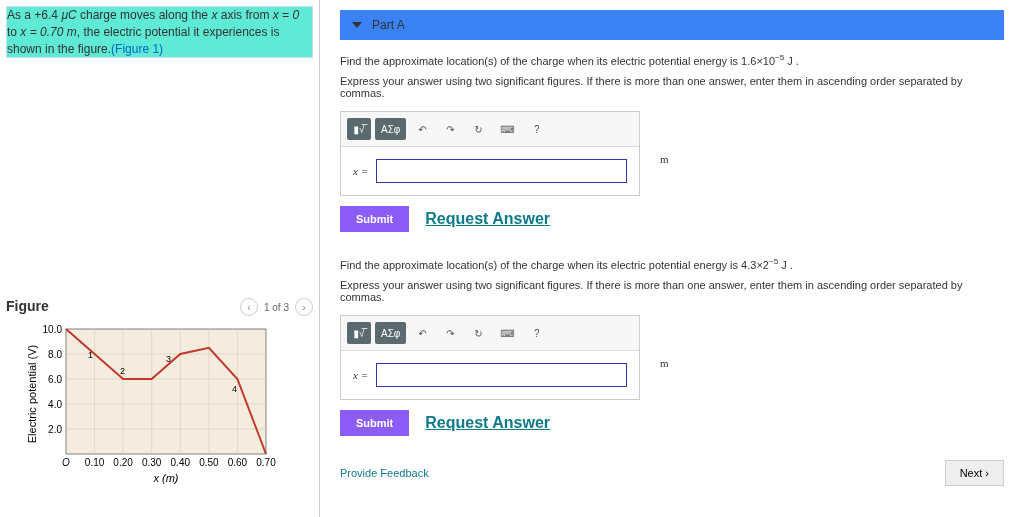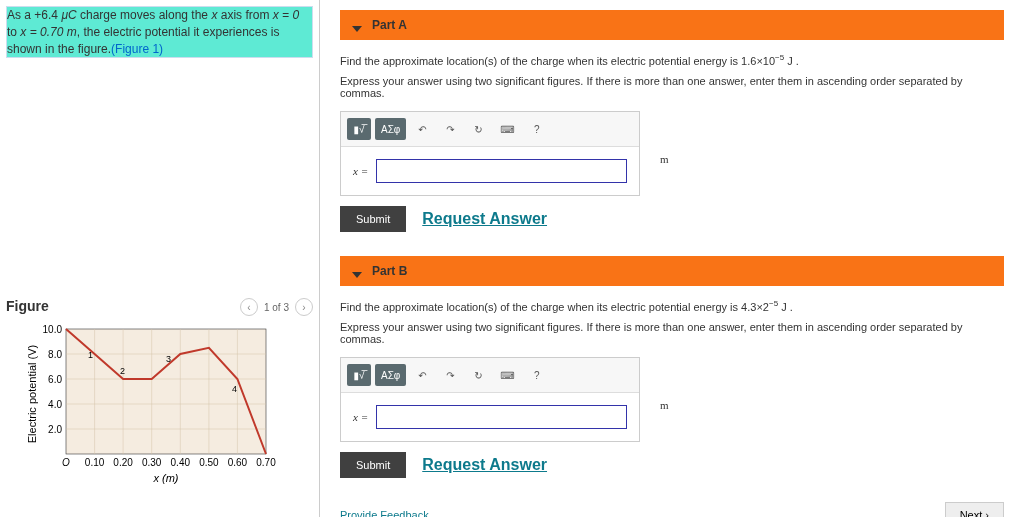--- a/index.html
+++ b/index.html
@@ -8,35 +8,35 @@
 .left{width:320px;padding:6px;border-right:1px solid #ccc}
 .right{flex:1;padding:10px 20px;overflow-y:auto}
 .prompt{background:#5eead4;border:1px solid #cde;font-size:12px;color:#333;line-height:1.4}
 .fig-link{color:#0066cc}
 .figure-section{margin-top:240px}
 .fig-hdr{display:flex;justify-content:space-between;align-items:flex-start;margin-bottom:8px}
 .fig-title{font-size:14px;font-weight:bold}
 .fig-nav{display:flex;align-items:center;gap:6px;font-size:10px;color:#666}
 .nav-btn{width:18px;height:18px;border:1px solid #ccc;border-radius:50%;display:flex;align-items:center;justify-content:center;background:#fff;color:#888;font-size:10px}
 .graph{margin-left:20px}
-.part-hdr{background:#f97316;padding:8px 12px;font-size:12px;font-weight:bold;display:flex;align-items:flex-end;gap:10px;margin-bottom:12px}
+.part-hdr{background:#3b82f6;padding:8px 12px;font-size:12px;font-weight:normal;display:flex;align-items:center;gap:10px;margin-bottom:12px}
 .caret{display:inline-block;width:0;height:0;border-left:5px solid transparent;border-right:5px solid transparent;border-top:6px solid #333}
 .q-text{font-size:11px;color:#333;margin-bottom:6px;line-height:1.5}
 .q-instr{font-size:11px;font-weight:normal;margin-bottom:12px}
 .ans-box{border:1px solid #ccc;background:#fff;width:300px;padding:0;margin-bottom:10px;display:inline-block}
 .toolbar{background:#f7f7f7;border-bottom:1px solid #ddd;padding:6px;display:flex;gap:4px;align-items:center}
 .tool-btn{background:#5a6a6f;color:#fff;border:none;padding:4px 6px;font-size:10px;border-radius:2px;min-width:24px;height:22px;display:flex;align-items:center;justify-content:center}
 .tool-btn.lite{background:transparent;color:#555}
 .ans-row{display:flex;align-items:center;padding:12px}
 .ans-label{font-style:italic;font-family:serif;margin-right:8px}
 .ans-input{flex:1;border:1px solid #33a;height:24px;padding:0 6px;font-size:11px}
 .unit{font-size:11px;margin-left:20px;font-family:serif;display:inline-block}
 .ans-container{display:flex;align-items:center}
 .btn-row{display:flex;align-items:center;gap:16px;margin-bottom:24px}
-.submit-btn{background:#404040;color:#fff;border:none;padding:7px 16px;font-size:11px;font-weight:normal}
+.submit-btn{background:#8b5cf6;color:#fff;border:none;padding:7px 16px;font-size:11px;font-weight:bold}
 .req-link{color:#0d7a8c;font-size:16px;font-weight:bold;text-decoration:underline}
 .footer{display:flex;justify-content:space-between;align-items:center;margin-top:10px}
 .feedback{color:#0d7a8c;font-size:11px}
 .next-btn{background:#eee;border:1px solid #ccc;padding:6px 14px;font-size:11px}
 sup{font-size:8px}
 </style>
 </head>
 <body>
 
 <div class="main">
@@ -117,24 +117,20 @@
           <input class="ans-input" type="text" style="">
         </div>
       </div>
       <span class="unit">m</span>
     </div>
     <div class="btn-row">
       <button class="submit-btn">Submit</button>
       <a class="req-link">Request Answer</a>
     </div>
 
-    <div class="part-hdr">
-        <span class="caret"></span>
-        <span>Part B</span>
-      </div>
     <p class="q-text"><span>Find the approximate location(s) of the charge when its electric potential energy is </span><span>4.3×2</span><sup>−5</sup><span> J .</span></p>
     <p class="q-instr">Express your answer using two significant figures. If there is more than one answer, enter them in ascending order separated by commas.</p>
     <div class="ans-container">
       <div class="ans-box">
         <div class="toolbar">
           <button class="tool-btn">▮√̅</button>
           <button class="tool-btn">ΑΣφ</button>
           <button class="tool-btn lite">↶</button>
           <button class="tool-btn lite">↷</button>
           <button class="tool-btn lite">↻</button>

